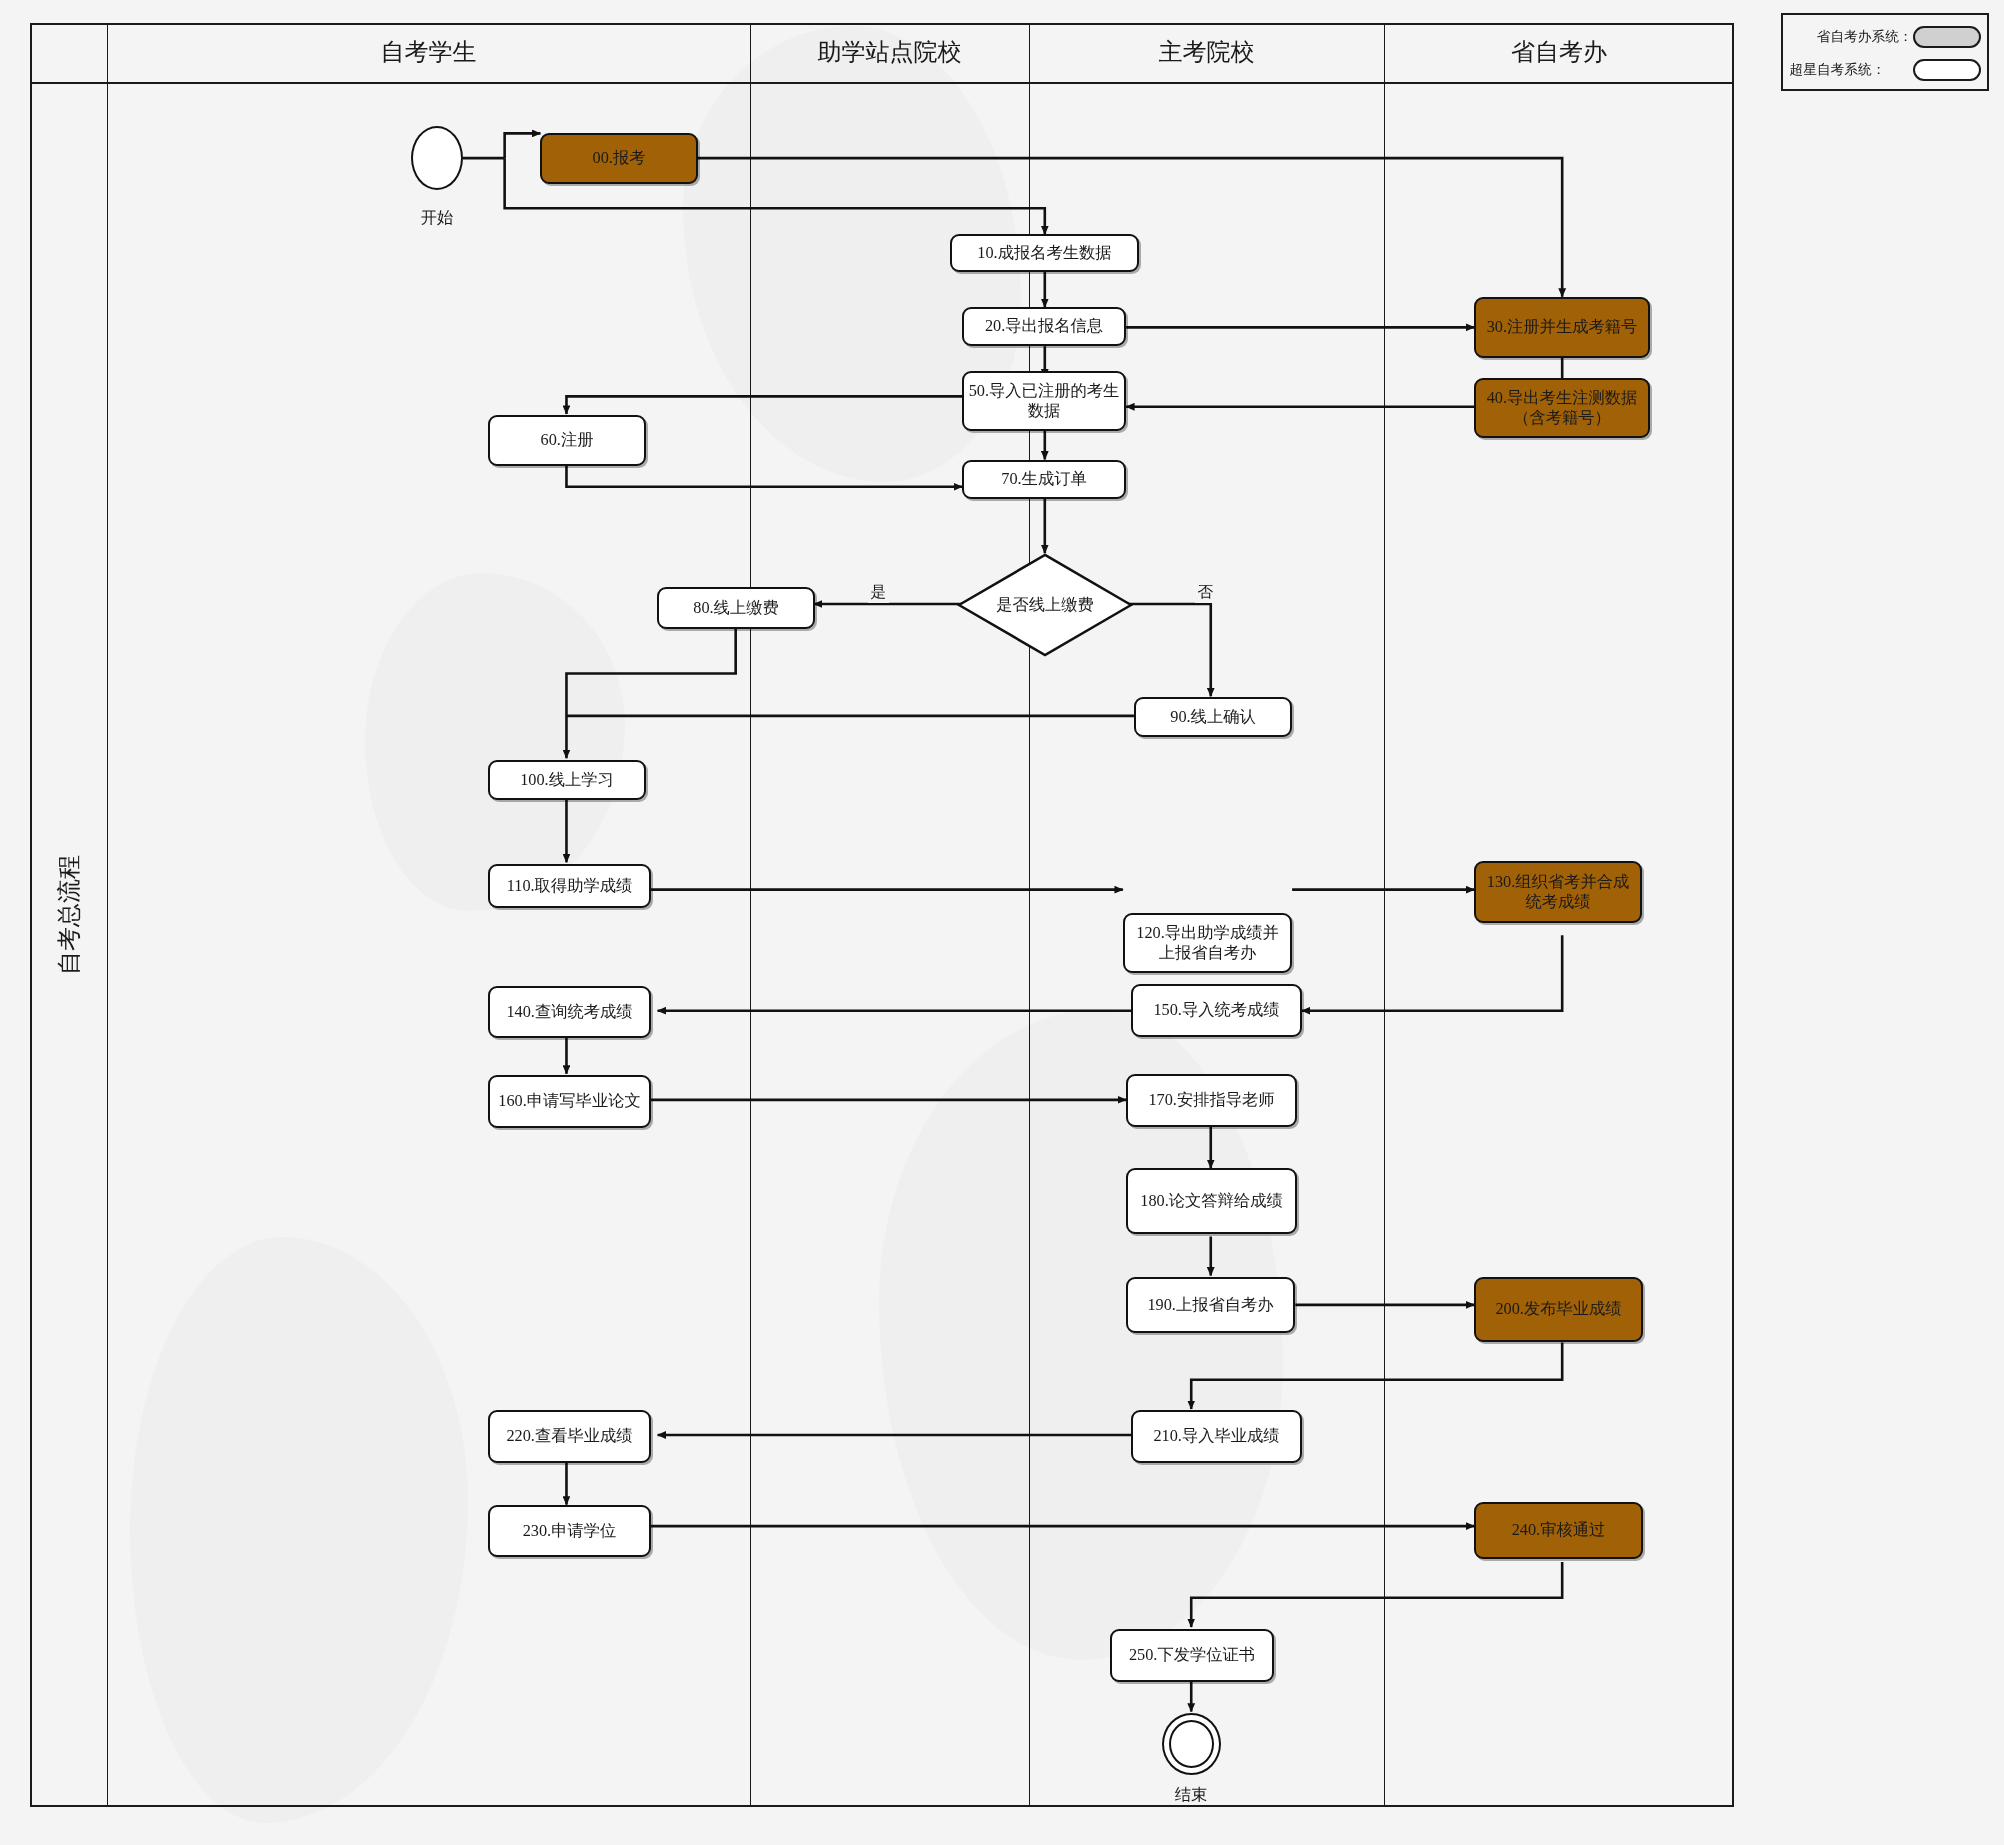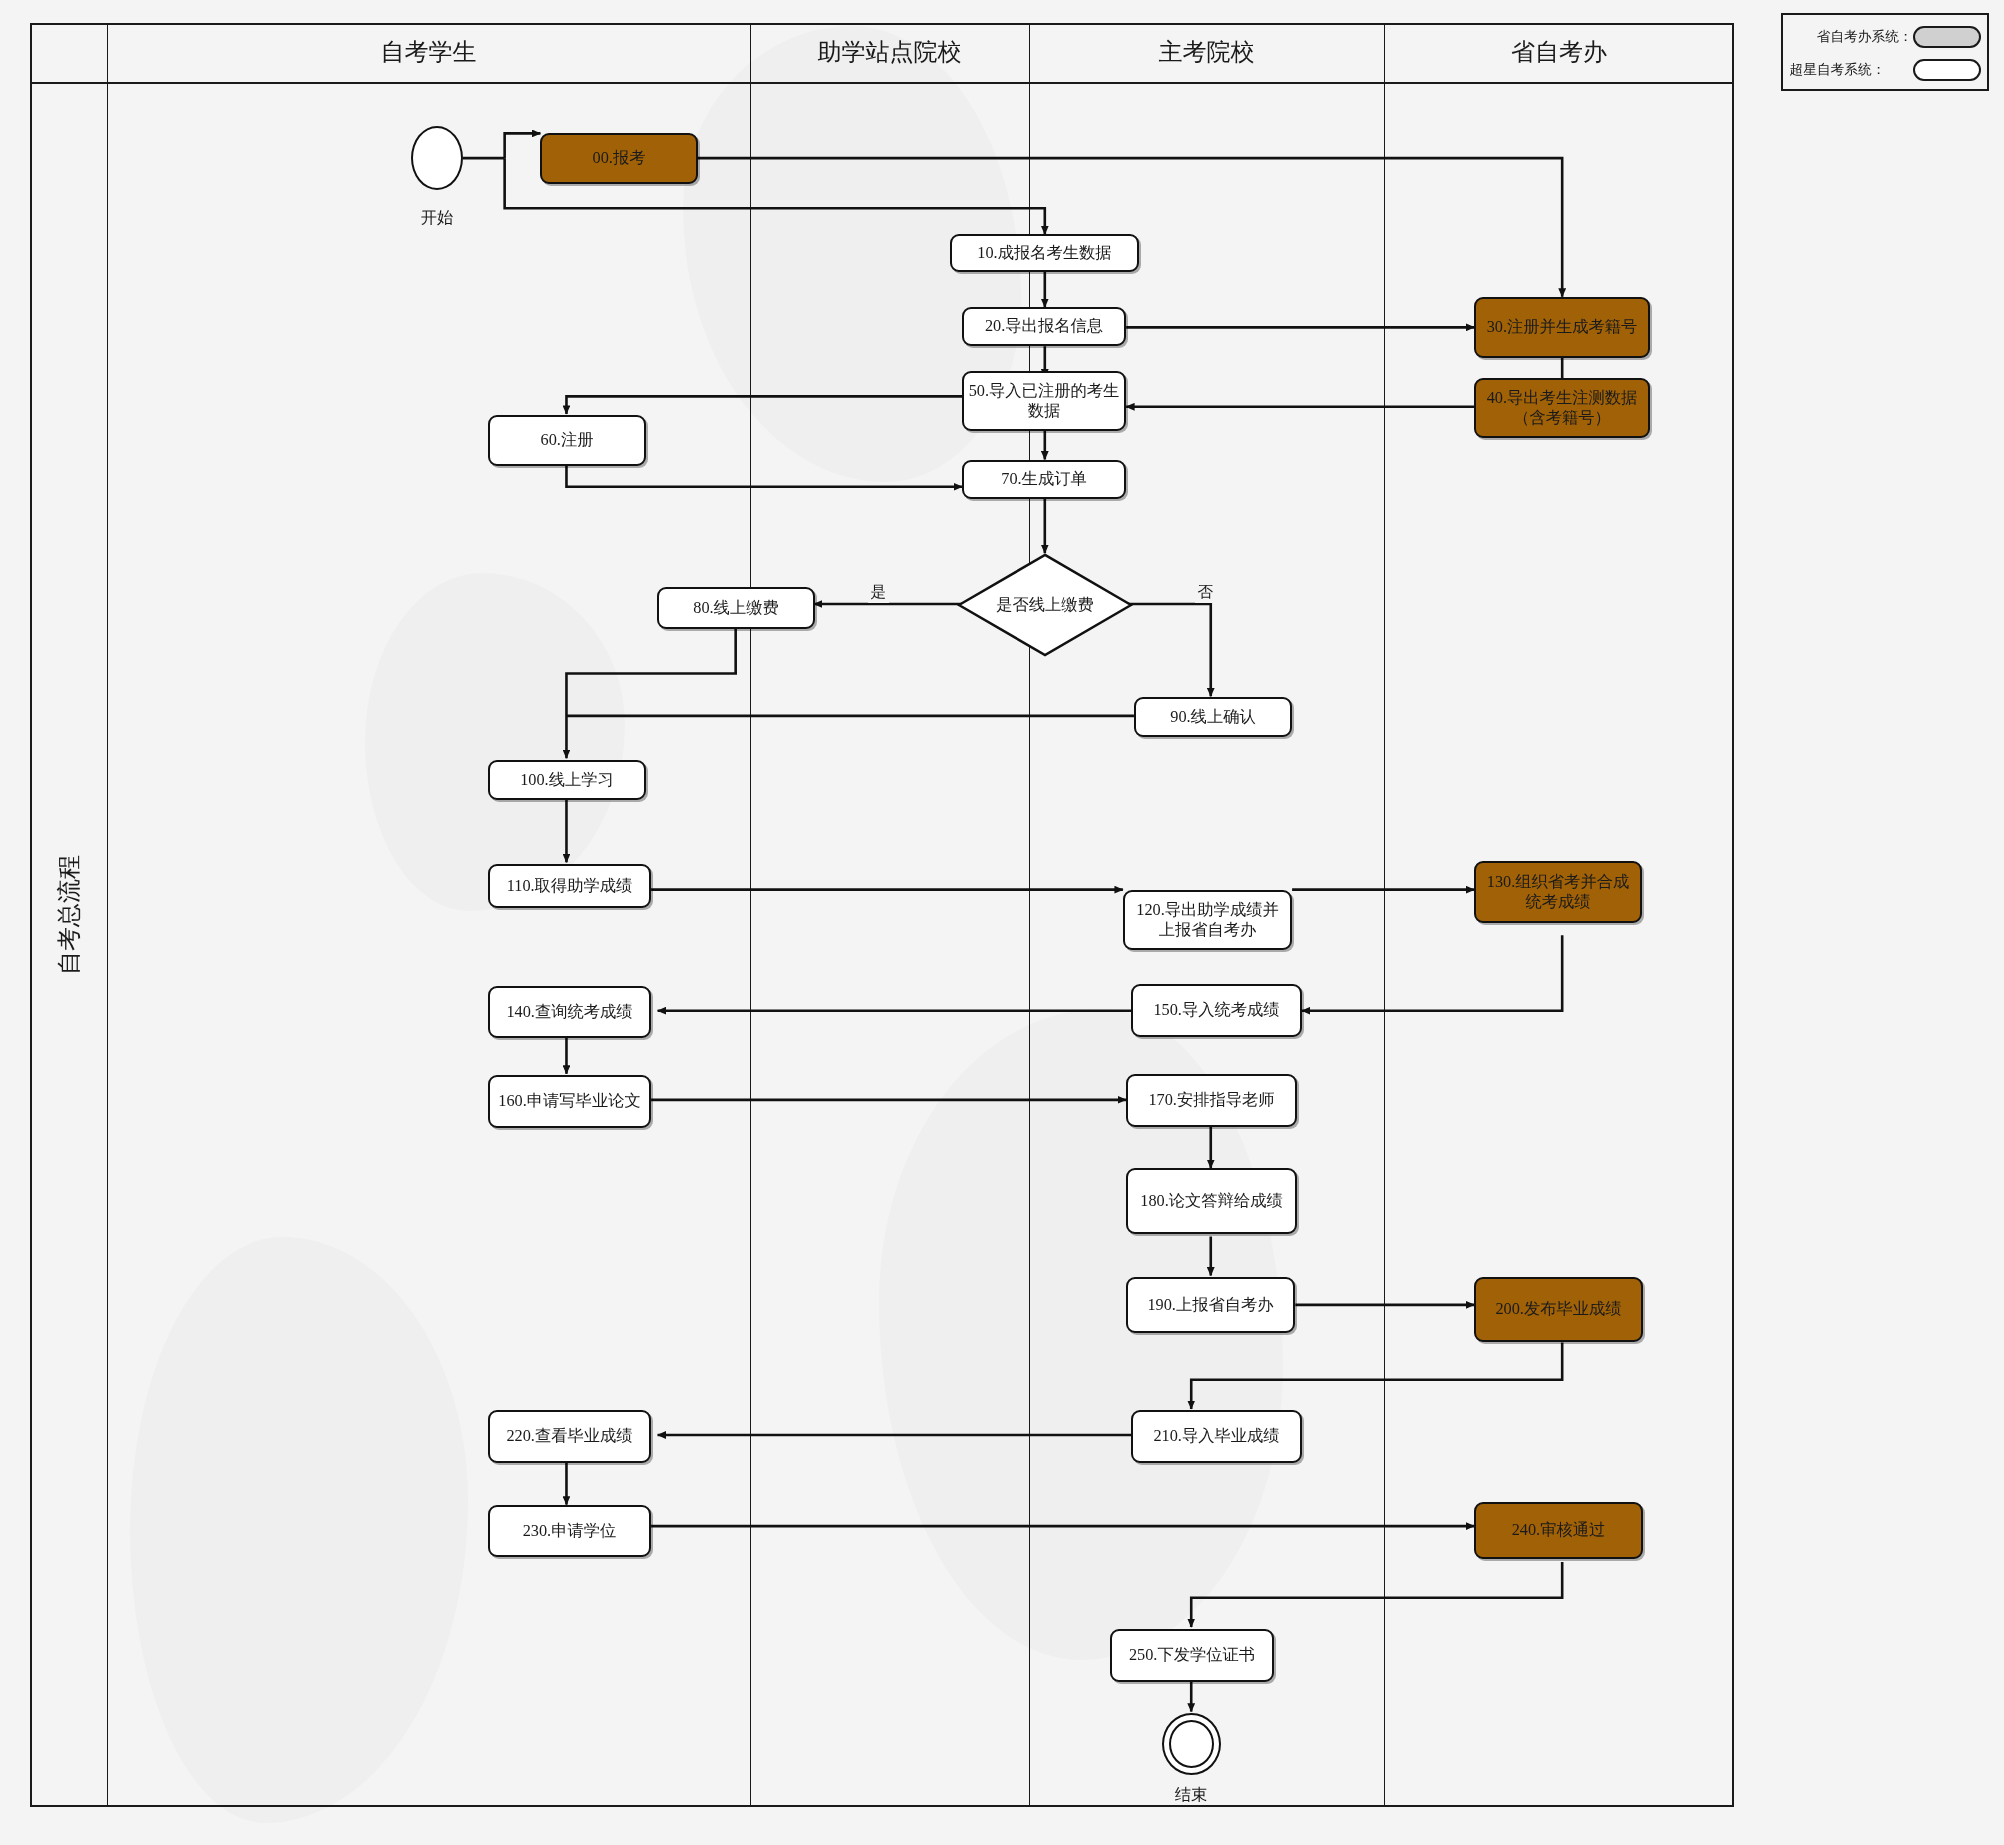--- a/index.html
+++ b/index.html
@@ -185,21 +185,21 @@
   <div class="edgelabel" style="left:1195px;top:582px;">否</div>
 
   <div class="node" style="left:657px;top:587px;width:158px;height:42px;">80.线上缴费</div>
 
   <div class="node" style="left:1134px;top:697px;width:158px;height:40px;">90.线上确认</div>
 
   <div class="node" style="left:488px;top:760px;width:158px;height:40px;border-radius:9px;">100.线上学习</div>
 
   <div class="node" style="left:488px;top:864px;width:163px;height:44px;">110.取得助学成绩</div>
 
-  <div class="node" style="left:1123px;top:890px;width:169px;height:60px;">120.导出助学成绩并上报省自考办</div>
+  <div class="node" style="left:1123px;top:913px;width:169px;height:60px;">120.导出助学成绩并上报省自考办</div>
 
   <div class="node gray" style="left:1474px;top:861px;width:168px;height:62px;">130.组织省考并合成统考成绩</div>
 
   <div class="node" style="left:488px;top:986px;width:163px;height:52px;">140.查询统考成绩</div>
 
   <div class="node" style="left:1131px;top:984px;width:171px;height:53px;">150.导入统考成绩</div>
 
   <div class="node" style="left:488px;top:1075px;width:163px;height:53px;">160.申请写毕业论文</div>
 
   <div class="node" style="left:1126px;top:1074px;width:171px;height:53px;">170.安排指导老师</div>

